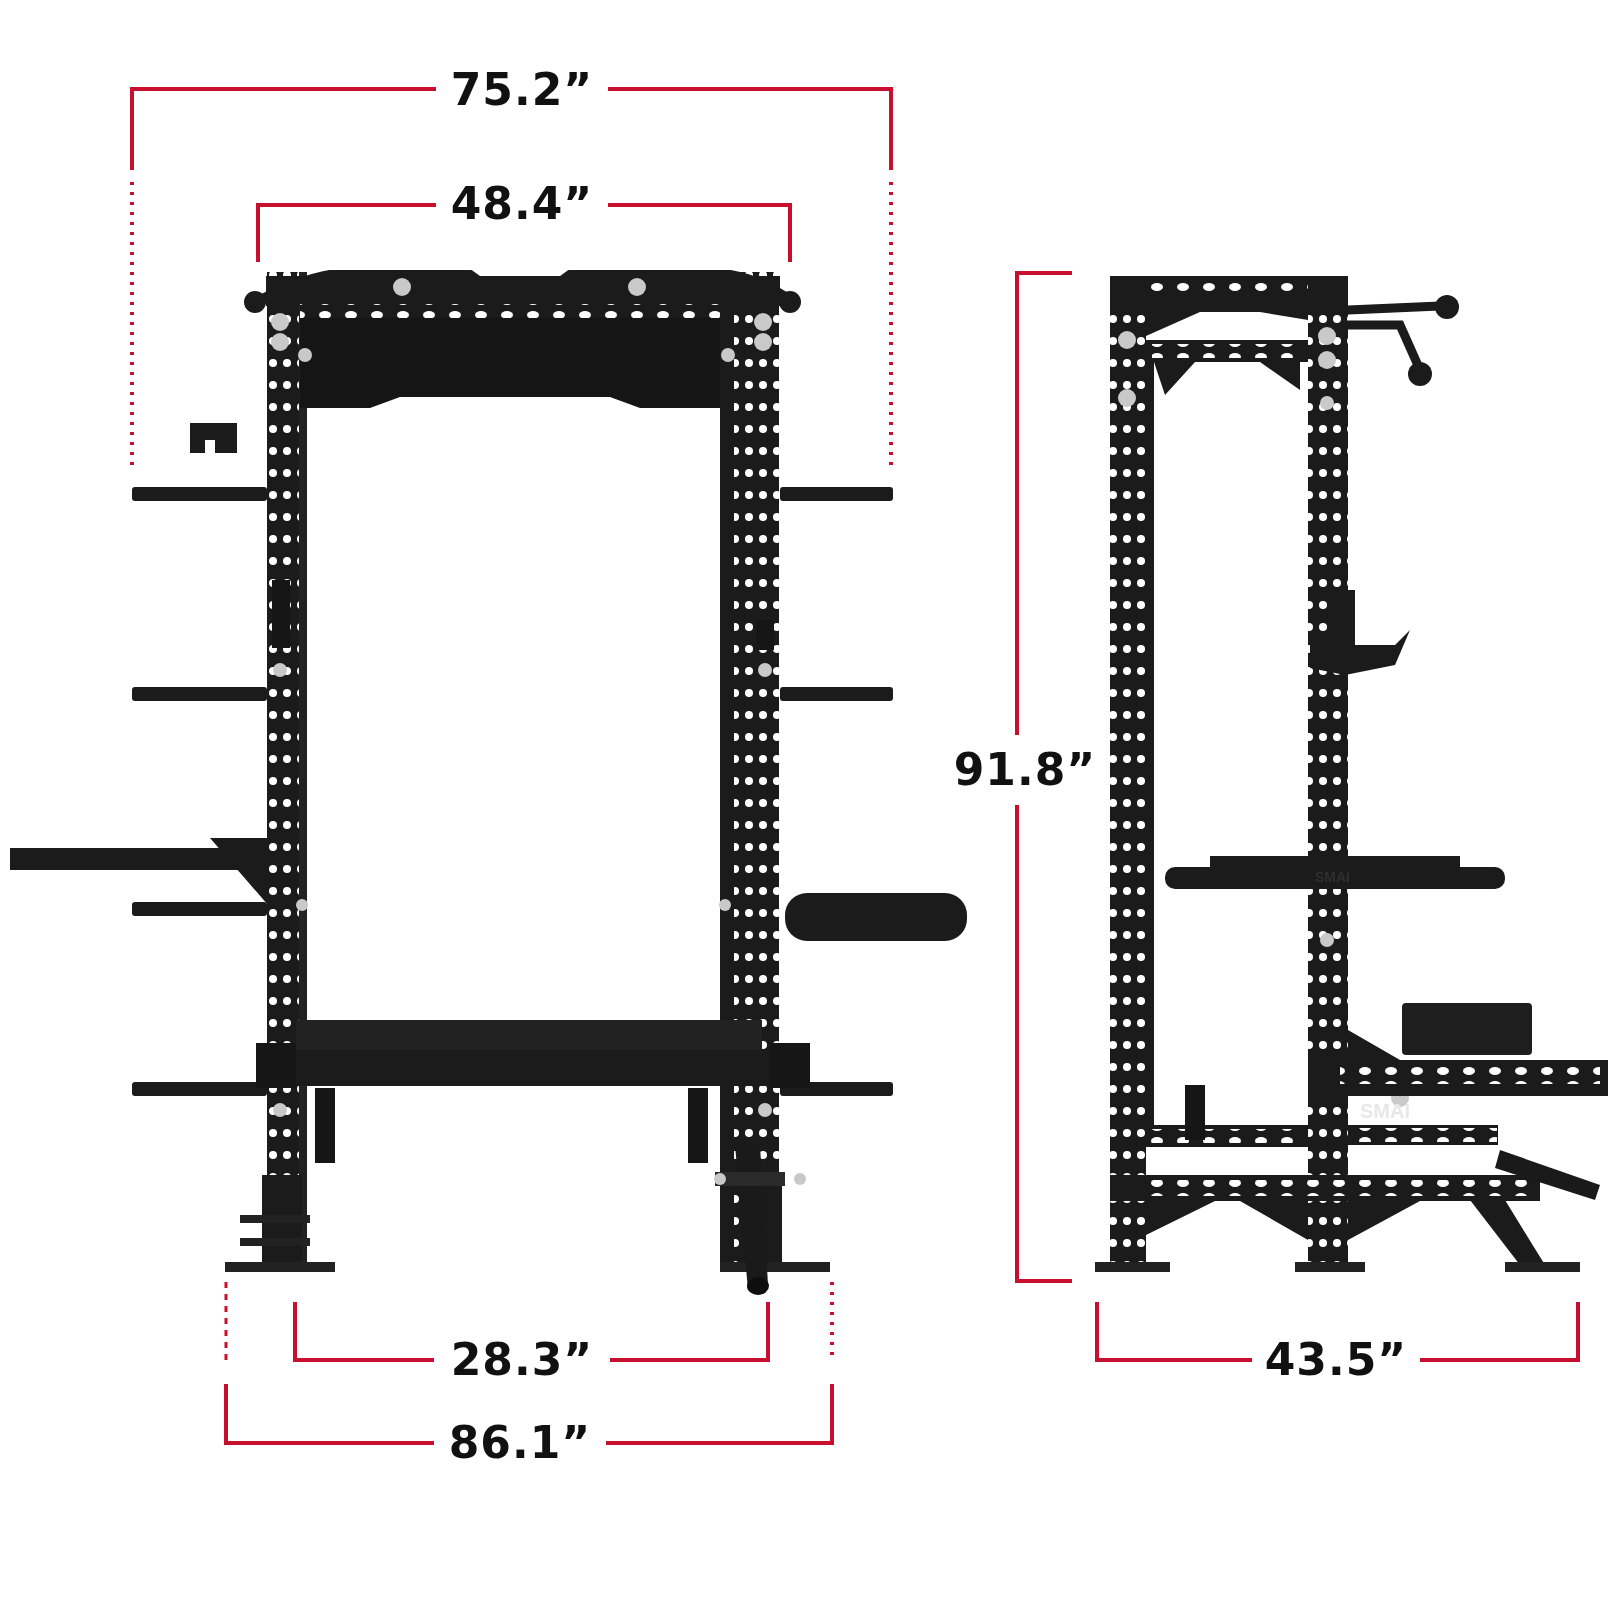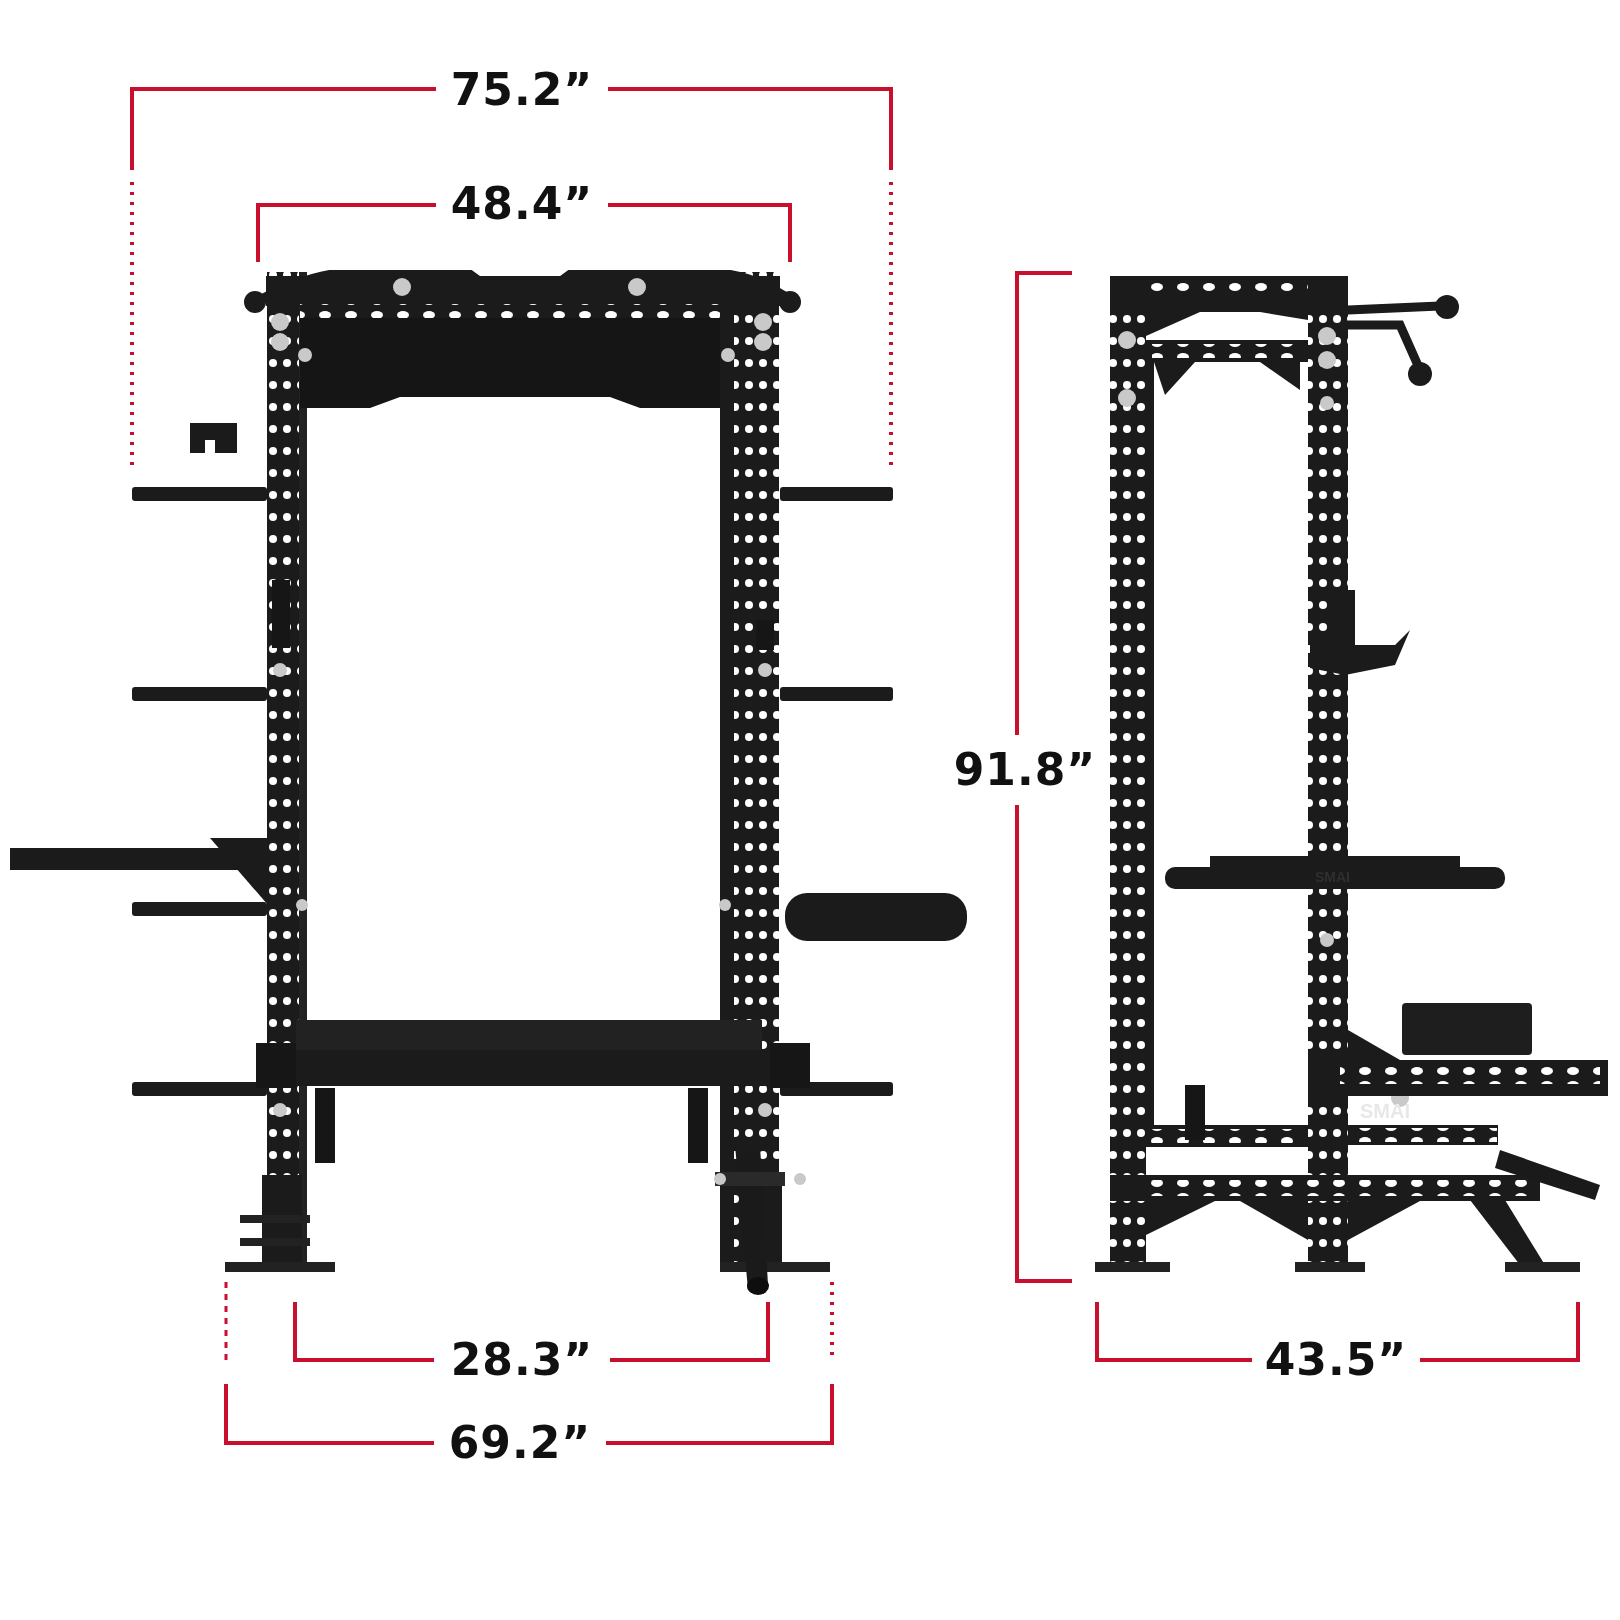--- a/index.html
+++ b/index.html
@@ -191,17 +191,17 @@
 
       <rect x="1095" y="1262" width="75" height="10" fill="#222"></rect>
       <rect x="1295" y="1262" width="70" height="10" fill="#222"></rect>
       <rect x="1505" y="1262" width="75" height="10" fill="#222"></rect>
     </g>
   </svg>
 
   <div class="dim-label" style="left:522px; top:90px;">75.2”</div>
   <div class="dim-label" style="left:522px; top:204px;text-align:right;">48.4”</div>
   <div class="dim-label" style="left:522px; top:1360px;">28.3”</div>
-  <div class="dim-label" style="left:520px; top:1443px;">69.2”</div>
+  <div class="dim-label" style="left:520px; top:1443px;">86.1”</div>
   <div class="dim-label" style="left:1025px; top:770px; background:transparent;">91.8”</div>
   <div class="dim-label" style="left:1336px; top:1360px;">43.5”</div>
 
 </div>
 
 </body></html>

